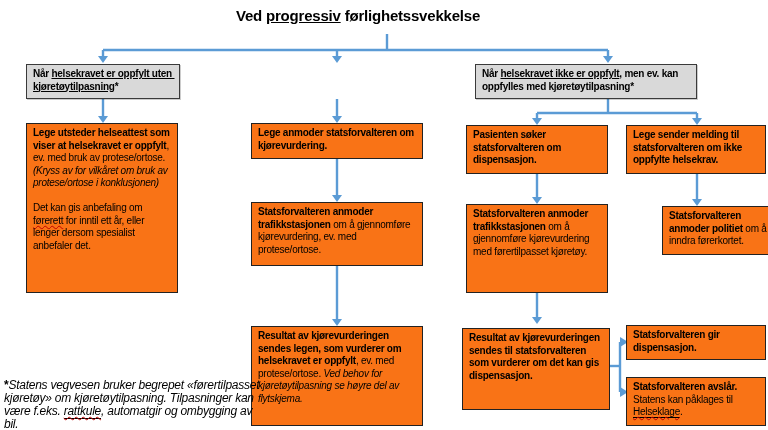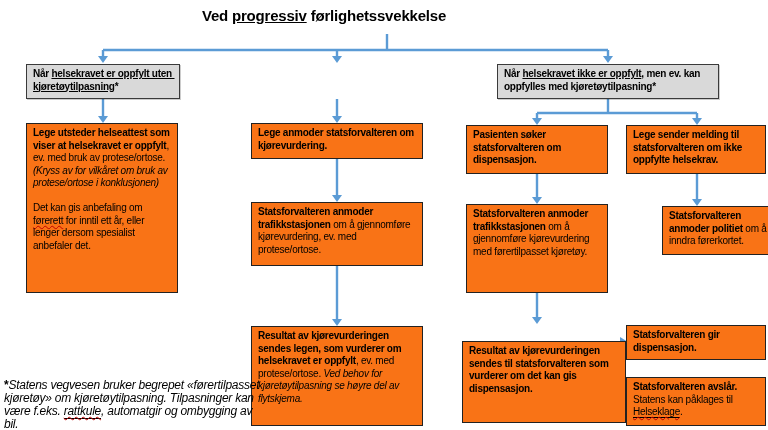--- a/index.html
+++ b/index.html
@@ -10,21 +10,21 @@
   html,body{margin:0;padding:0;background:#fff;}
   #canvas{
     position:relative;width:768px;height:430px;background:#fff;overflow:hidden;
     font-family:"Liberation Sans","DejaVu Sans",sans-serif;color:#000;
   }
   #connectors{position:absolute;left:0;top:0;z-index:0;}
   #connectors path{stroke:var(--arrow);stroke-width:2.4;fill:none;}
   #connectors polygon{fill:var(--arrow);stroke:none;}
   .title{
     position:absolute;left:0;top:7px;width:648px;text-align:center;
-    font-size:15px;font-weight:bold;letter-spacing:-0.2px;z-index:1;
+    font-size:15px;font-weight:bold;letter-spacing:-0.2px;z-index:1;padding-left:34px;
   }
   .box{
     position:absolute;z-index:1;box-sizing:border-box;background:#f97316;
     border:1.5px solid #222;padding:3px 6px;font-size:10px;line-height:12.5px;
     letter-spacing:-0.25px;white-space:pre-wrap;
   }
   .gray{background:var(--grayfill);border-color:#3a3a3a;box-shadow:1px 1px 0 rgba(0,0,0,.2);}
   .footnote{
     position:absolute;z-index:1;font-size:12px;line-height:13px;
     letter-spacing:-0.25px;white-space:pre-wrap;
@@ -80,34 +80,34 @@
 
     <path d="M610 366 H620"></path>
     <path d="M620 342 V392"></path>
     <polygon points="620,337 620,347 628,342"></polygon>
     <polygon points="620,387 620,397 628,392"></polygon>
   </svg>
 
   <div class="title"><span>Ved </span><span class="seg-u">progressiv</span><span> førlighetssvekkelse</span></div>
 
   <div class="box gray" style="left:26px;top:64px;width:154px;min-height:35px"><span class="seg-b">Når </span><span class="seg-b seg-u">helsekravet er oppfylt uten kjøretøytilpasning</span><span class="seg-b">*</span></div>
-  <div class="box gray" style="left:497px;top:64px;width:222px;min-height:35px"><span class="seg-b">Når </span><span class="seg-b seg-u">helsekravet ikke er oppfylt</span><span class="seg-b">, men ev. kan oppfylles med kjøretøytilpasning*</span></div>
+  <div class="box gray" style="left:475px;top:64px;width:222px;min-height:35px"><span class="seg-b">Når </span><span class="seg-b seg-u">helsekravet ikke er oppfylt</span><span class="seg-b">, men ev. kan oppfylles med kjøretøytilpasning*</span></div>
 
   <div class="box" style="left:26px;top:123px;width:152px;min-height:170px"><span class="seg-b">Lege utsteder helseattest som viser at helsekravet er oppfylt</span><span>, ev. med bruk av protese/ortose.
 </span><span class="seg-i">(Kryss av for vilkåret om bruk av protese/ortose i konklusjonen)</span><span>
 
 </span><span>Det kan gis anbefaling om </span><span class="seg-sp">førerett</span><span> for inntil ett år, eller lenger dersom spesialist anbefaler det.</span></div>
 
   <div class="box" style="left:251px;top:123px;width:172px;min-height:36px"><span class="seg-b">Lege anmoder statsforvalteren om kjørevurdering.</span></div>
   <div class="box" style="left:251px;top:202px;width:172px;min-height:64px"><span class="seg-b">Statsforvalteren anmoder trafikkstasjonen</span><span> om å gjennomføre kjørevurdering, ev. med protese/ortose.</span></div>
   <div class="box" style="left:251px;top:326px;width:172px;min-height:100px"><span class="seg-b">Resultat av kjørevurderingen sendes legen, som vurderer om helsekravet er oppfylt</span><span>, ev. med protese/ortose. </span><span class="seg-i">Ved behov for kjøretøytilpasning se høyre del av flytskjema.</span></div>
 
   <div class="box" style="left:466px;top:125px;width:142px;min-height:49px"><span class="seg-b">Pasienten søker statsforvalteren om dispensasjon.</span></div>
   <div class="box" style="left:466px;top:204px;width:142px;min-height:89px"><span class="seg-b">Statsforvalteren anmoder trafikkstasjonen</span><span> om å gjennomføre kjørevurdering med førertilpasset kjøretøy.</span></div>
-  <div class="box" style="left:462px;top:341px;width:164px;min-height:82px"><span class="seg-b">Resultat av kjørevurderingen sendes til statsforvalteren som vurderer om det kan gis dispensasjon.</span></div>
+  <div class="box" style="left:462px;top:328px;width:148px;min-height:82px"><span class="seg-b">Resultat av kjørevurderingen sendes til statsforvalteren som vurderer om det kan gis dispensasjon.</span></div>
   <div class="box" style="left:626px;top:325px;width:140px;min-height:35px"><span class="seg-b">Statsforvalteren gir dispensasjon.</span></div>
   <div class="box" style="left:626px;top:377px;width:140px;min-height:49px"><span class="seg-b">Statsforvalteren avslår.
 </span><span>Statens kan påklages til </span><span class="seg-u seg-sp">Helseklage</span><span>.</span></div>
 
   <div class="box" style="left:626px;top:125px;width:140px;min-height:49px"><span class="seg-b">Lege sender melding til statsforvalteren om ikke oppfylte helsekrav.</span></div>
   <div class="box" style="left:662px;top:206px;width:129px;min-height:49px"><span class="seg-b">Statsforvalteren anmoder politiet</span><span> om å inndra førerkortet.</span></div>
 
   <div class="footnote" style="left:4px;top:379px;width:256px"><span class="seg-b">*</span><span class="seg-i">Statens vegvesen bruker begrepet «førertilpasset kjøretøy» om kjøretøytilpasning. Tilpasninger kan være f.eks. </span><span class="seg-i seg-u seg-sp">rattkule</span><span class="seg-i">, automatgir og ombygging av bil.</span></div>
 
 </div>

